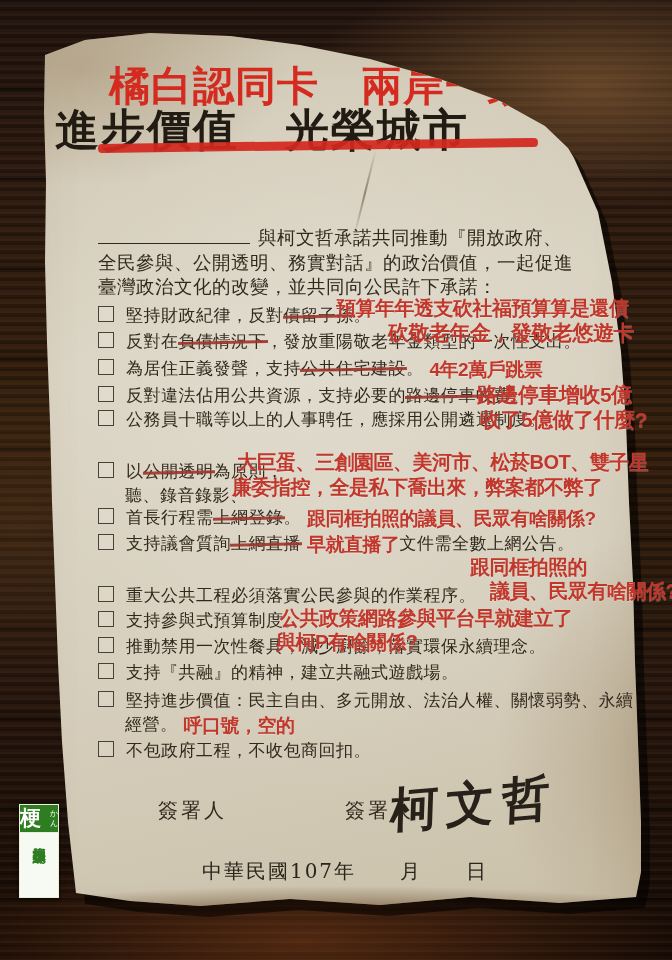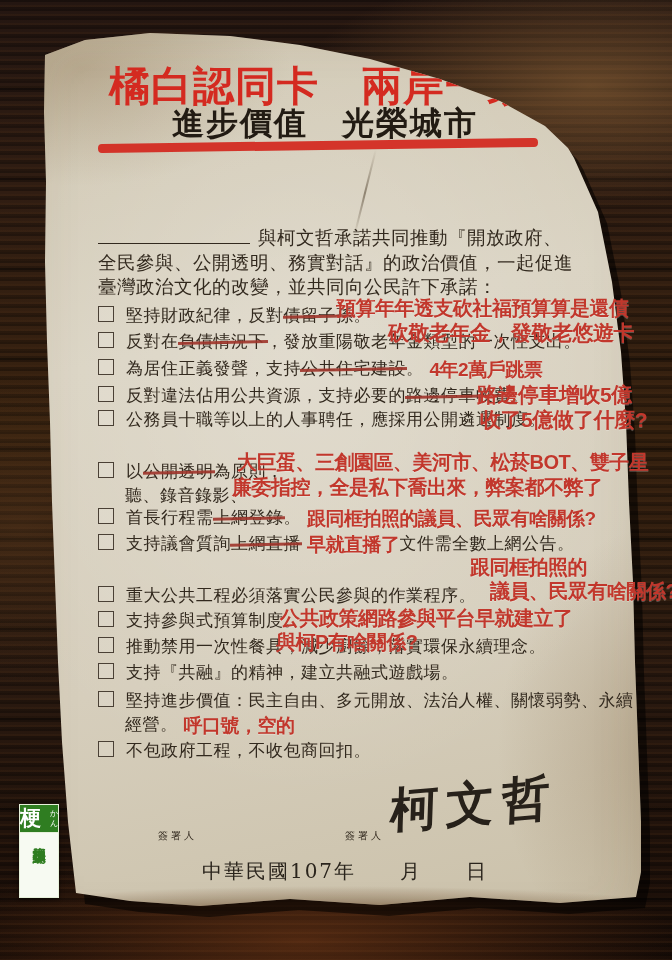--- a/index.html
+++ b/index.html
@@ -24,22 +24,22 @@
       radial-gradient(ellipse 740px 95px at 50% 100%, rgba(45,24,9,.95), rgba(92,56,25,.5) 55%, transparent 78%),
       linear-gradient(168deg,#cdc4ae,#d9d2c1 35%,#d6cebc 65%,#c9bfa7);
     box-shadow:inset 0 0 70px rgba(105,80,45,.42), inset 0 -24px 28px rgba(70,40,15,.5);}
   .scratch{position:absolute;left:364px;top:148px;width:2px;height:90px;
     background:linear-gradient(180deg,rgba(80,65,45,0),rgba(80,65,45,.55),rgba(80,65,45,0));
     transform:rotate(14deg);}
   
   .t-red{position:absolute;left:70px;top:64px;width:540px;text-align:center;
     font-family:"Liberation Sans",sans-serif;font-weight:bold;font-size:41px;line-height:1.1;
     color:#d42a20;letter-spacing:1px;white-space:nowrap;}
-  .t-black{position:absolute;left:55px;top:106px;width:540px;text-align:center;
-    font-weight:bold;font-size:32px;line-height:1.1;color:#221b13;letter-spacing:2px;white-space:nowrap;}
+  .t-black{position:absolute;left:55px;top:106px;width:540px;text-align:left;
+    font-weight:bold;font-size:44px;line-height:1.1;color:#221b13;letter-spacing:2px;white-space:nowrap;}
   .t-strike{position:absolute;left:98px;top:141px;width:440px;height:9px;background:#d3281e;
     border-radius:4px;transform:rotate(-0.8deg);opacity:.93;}
   
   .intro{position:absolute;left:98px;top:226px;width:515px;font-size:18.5px;line-height:24.5px;
     color:#32291e;letter-spacing:.5px;}
   .blank{display:inline-block;width:152px;height:15px;border-bottom:1.6px solid #32291e;margin-right:8px;}
   
   .row{position:absolute;left:98px;font-size:17px;line-height:22px;color:#32291e;
     letter-spacing:.5px;white-space:nowrap;z-index:3;}
   .cb{display:inline-block;width:14px;height:14px;border:1.7px solid #4a4035;margin-right:12px;
@@ -62,21 +62,21 @@
   .a-budget2{left:388px;top:321px;font-size:21px}
   .a-parking1{left:477px;top:383px;font-size:21px}
   .a-parking2{left:480px;top:408px;font-size:21px}
   .a-bot1{left:237px;top:451px}
   .a-bot2{left:232px;top:476px}
   .a-frame1{left:470px;top:556px}
   .a-frame2{left:490px;top:580px}
   .a-platform1{left:280px;top:607px}
   .a-platform2{left:276px;top:631px}
   
-  .sig-label{position:absolute;font-size:10px;color:#32291e;letter-spacing:3px;z-index:3;margin-top:32px;}
+  .sig-label{position:absolute;font-size:20px;color:#32291e;letter-spacing:3px;z-index:3;}
   .sl-left{left:158px;top:797px}.sl-right{left:345px;top:797px}
   .sig-name{position:absolute;left:390px;top:772px;font-weight:bold;font-size:48px;color:#27211a;
     letter-spacing:8px;transform:rotate(-5deg) skewX(-7deg);z-index:3;white-space:nowrap;}
   .date{position:absolute;left:0;top:858px;width:690px;text-align:center;font-size:20px;
     color:#2a241c;letter-spacing:2px;z-index:3;}
   
   .badge{position:absolute;left:19px;top:804px;width:38px;background:#f7faf2;
     border:1.5px solid #e6f0da;box-shadow:0 1px 4px rgba(0,0,0,.6);z-index:6;
     font-family:"DejaVu Sans",sans-serif;}
   .badge-top{background:#2f7d21;color:#fff;display:flex;align-items:center;justify-content:center;

